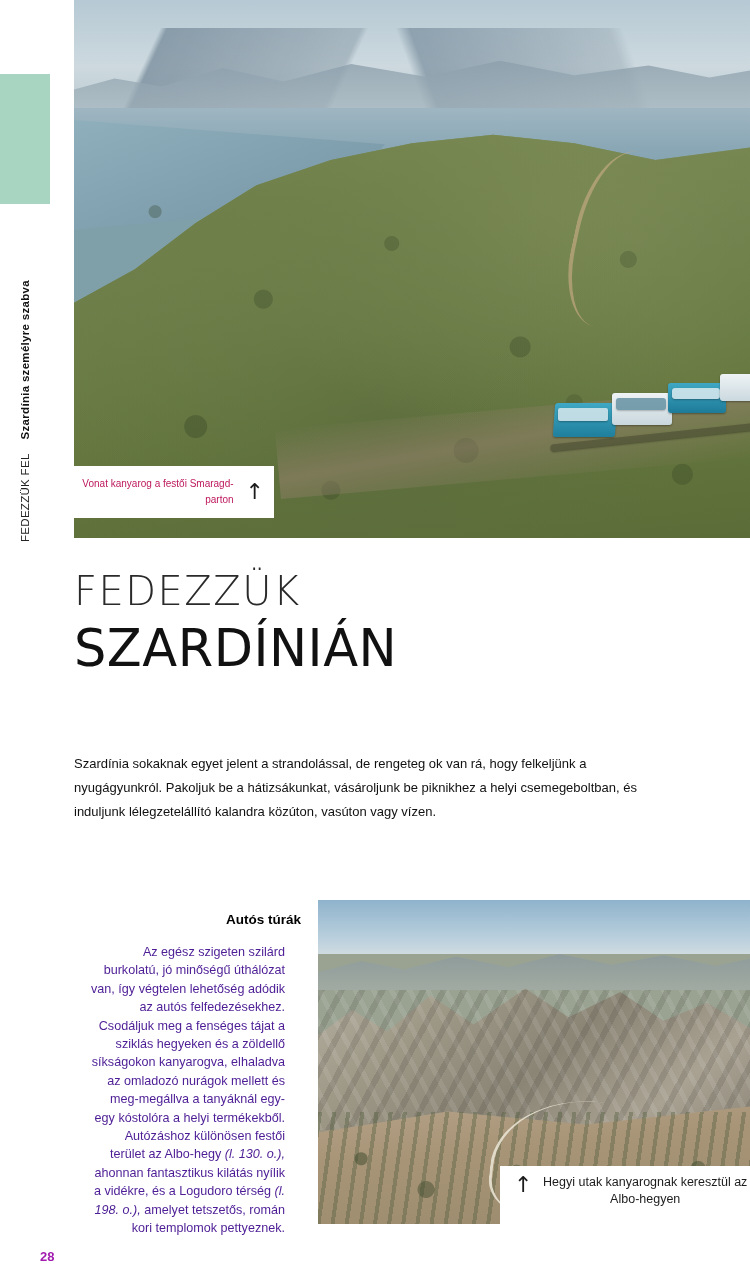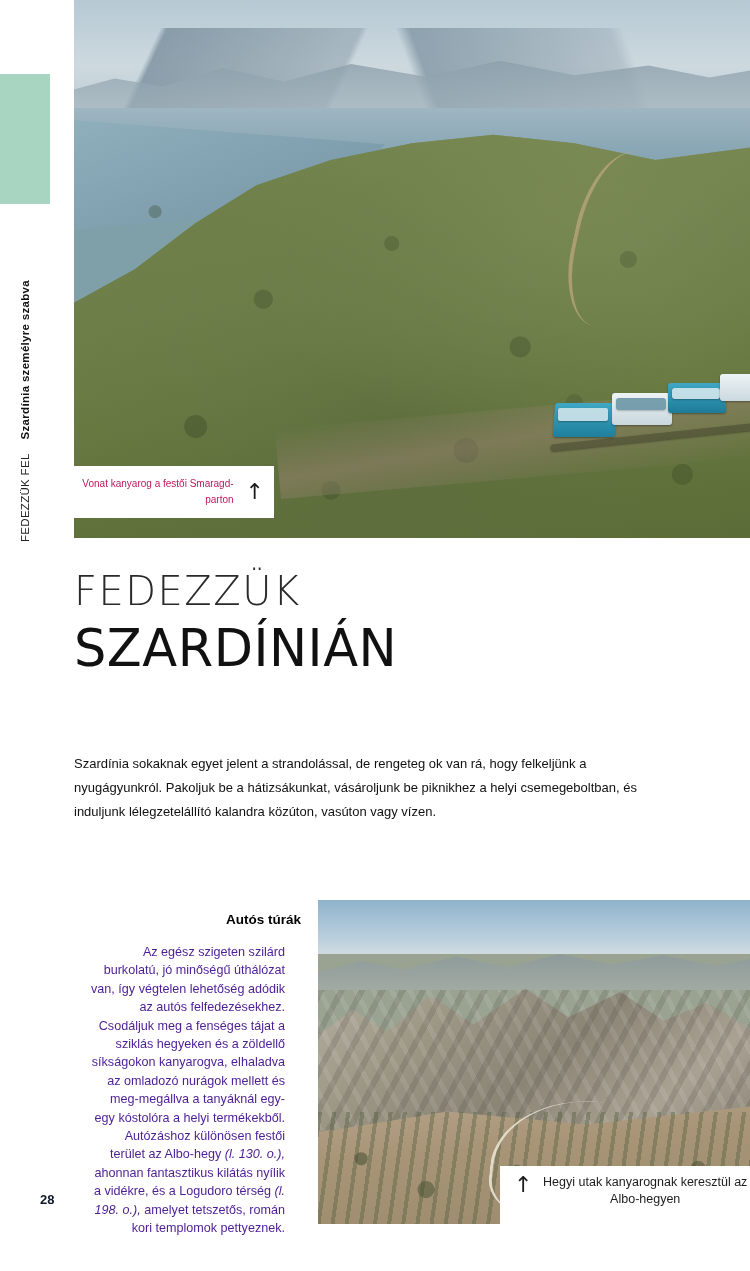--- a/index.html
+++ b/index.html
@@ -329,24 +329,24 @@
     line-height: 17px;
     color: #1c1c1c;
     margin-left: 8px;
     text-align: center;
   }
 
   
   .page-number {
     position: absolute;
     left: 40px;
-    top: 1192px;
+    top: 1249px;
     font-size: 13px;
     font-weight: 700;
-    color: #0f172a;
+    color: #a21caf;
   }
 
   
   .bottom-mask {
     position: absolute;
     left: 0;
     top: 1242px;
     width: 750px;
     height: 29px;
     background: #fff;

